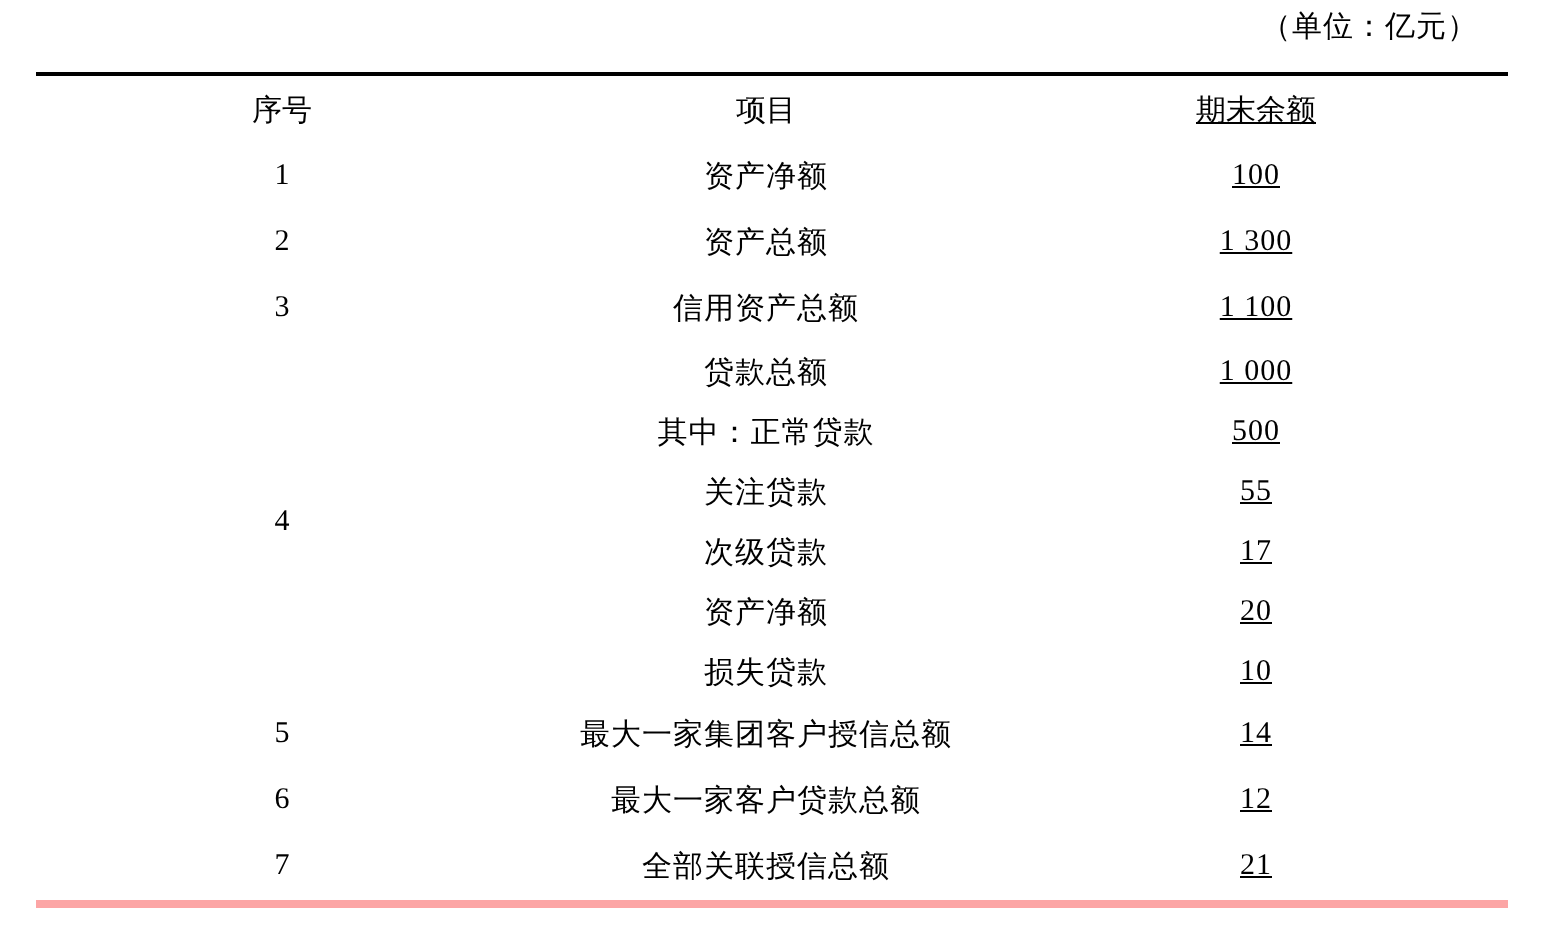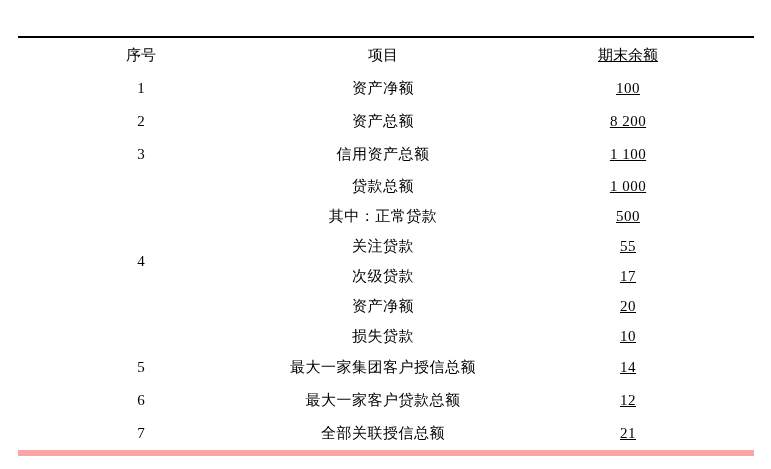--- a/index.html
+++ b/index.html
@@ -44,21 +44,21 @@
     border: none;
     padding: 0;
     text-align: center;
     vertical-align: middle;
     font-weight: normal;
     font-size: 15px;
   }
   
   table.fin {
     border-top: 2px solid #000;
-    border-bottom: 6px solid #fca5a5;
+    border-bottom: 4px solid #fca5a5;
   }
   .hdr td {
     height: 34px;
     border-bottom: 1px solid #000;
     font-size: 15px;
   }
   .row td {
     height: 33px;
     border-bottom: 1px solid #000;
   }
@@ -92,20 +92,21 @@
   .item-txt {
     letter-spacing: 0.5px;
     font-family: Liberation Mono, monospace;
   }
 </style>
 </head>
 <body>
 
 <div class="page">
 
+  <div class="unit-note">（单位：亿元）</div>
 
   <div class="table-wrap">
     <table class="fin">
       <colgroup>
         <col class="cg-no">
         <col class="cg-item">
         <col class="cg-amt">
       </colgroup>
       <tbody>
         <tr class="hdr">
@@ -116,21 +117,21 @@
 
         <tr class="row">
           <td class="c-no">1</td>
           <td class="c-item item-txt">资产净额</td>
           <td class="c-amt amt">100</td>
         </tr>
 
         <tr class="row">
           <td class="c-no">2</td>
           <td class="c-item item-txt">资产总额</td>
-          <td class="c-amt amt">8 200</td>
+          <td class="c-amt amt">1 300</td>
         </tr>
 
         <tr class="row">
           <td class="c-no">3</td>
           <td class="c-item item-txt">信用资产总额</td>
           <td class="c-amt amt">1 100</td>
         </tr>
 
         <tr class="sub-row">
           <td class="c-no grp-no" rowspan="6">4</td>

